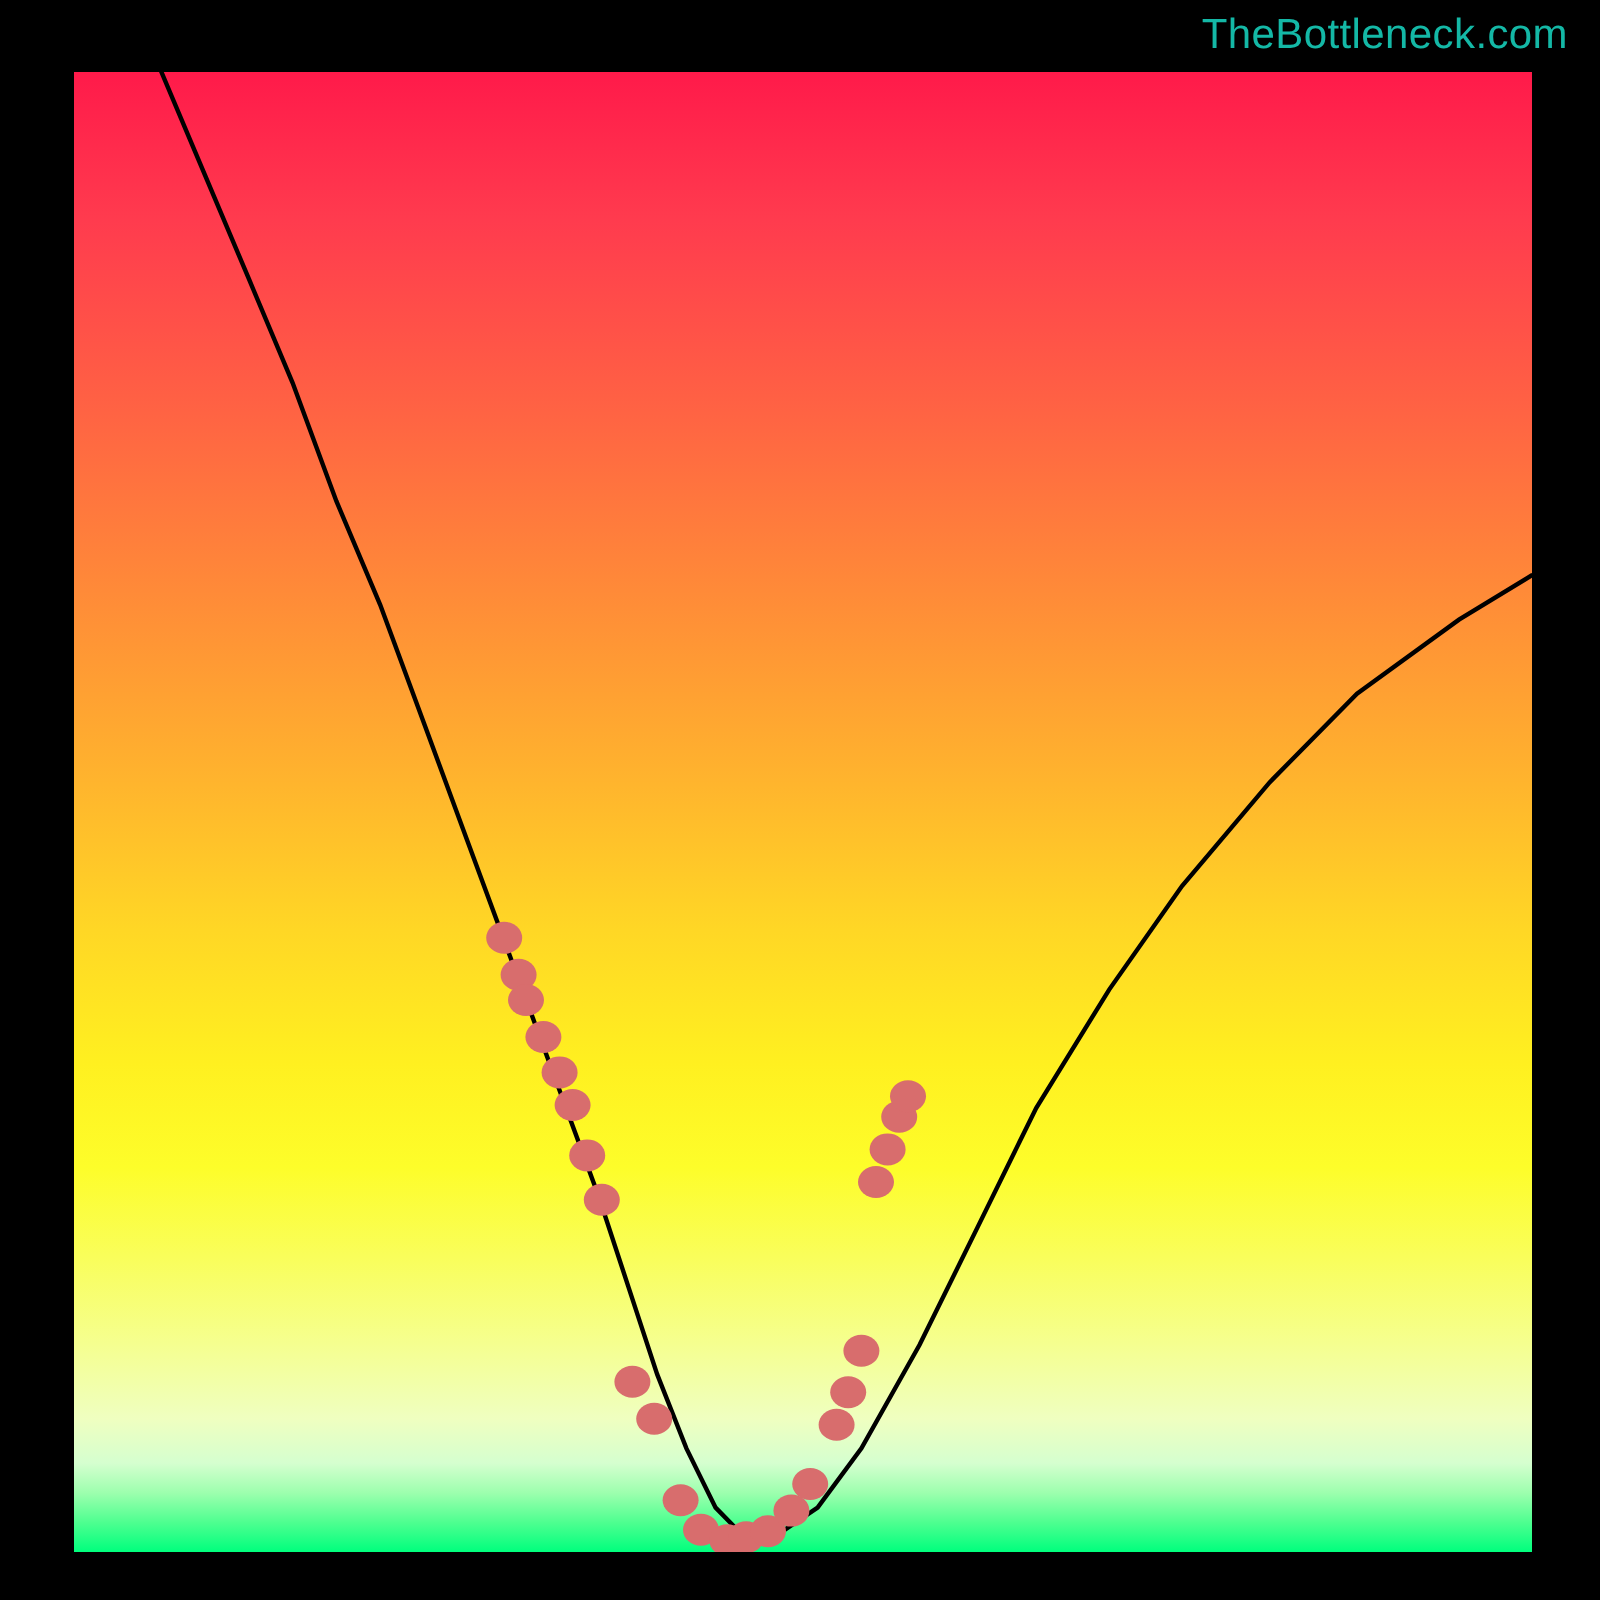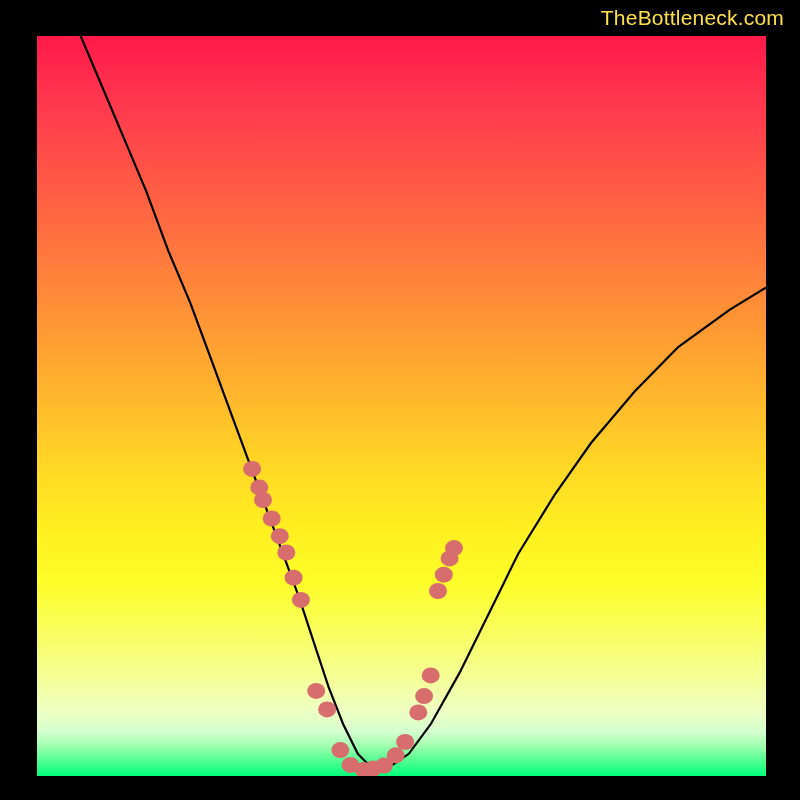--- a/index.html
+++ b/index.html
@@ -48,21 +48,21 @@
       #d5ffcf 94%,
       #9dffae 96%,
       #4eff90 98%,
       #00ff7d 100%
     );
   }
   .watermark {
     position: absolute;
     top: 6px;
     right: 16px;
-    color: #fde047;
+    color: #14b8a6;
     font-size: 21px;
     font-weight: 500;
     letter-spacing: 0.2px;
     user-select: none;
   }
   svg.overlay {
     position: absolute;
     left: 0;
     top: 0;
     width: 100%;

